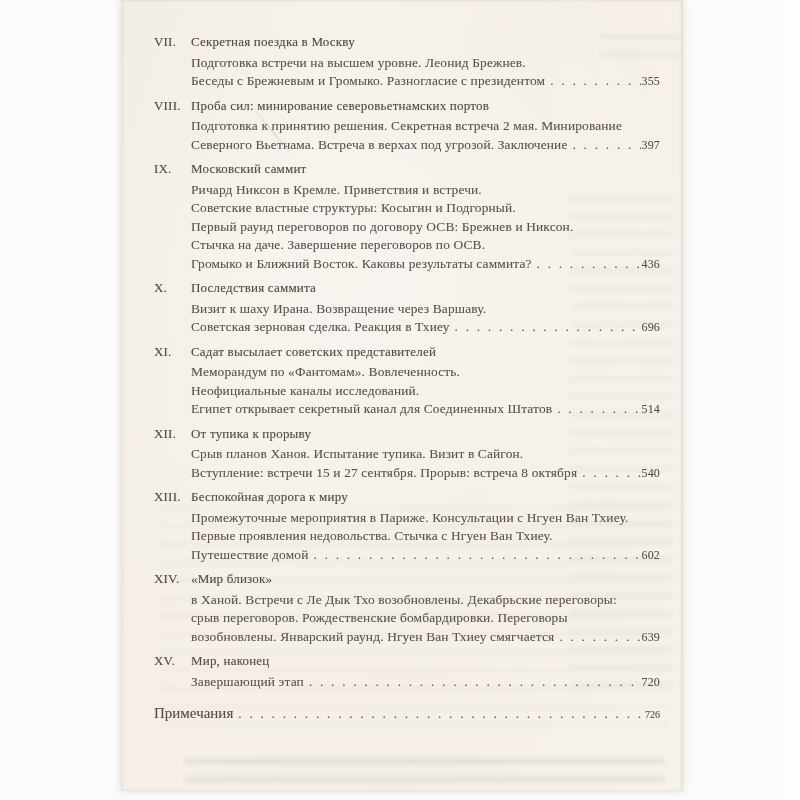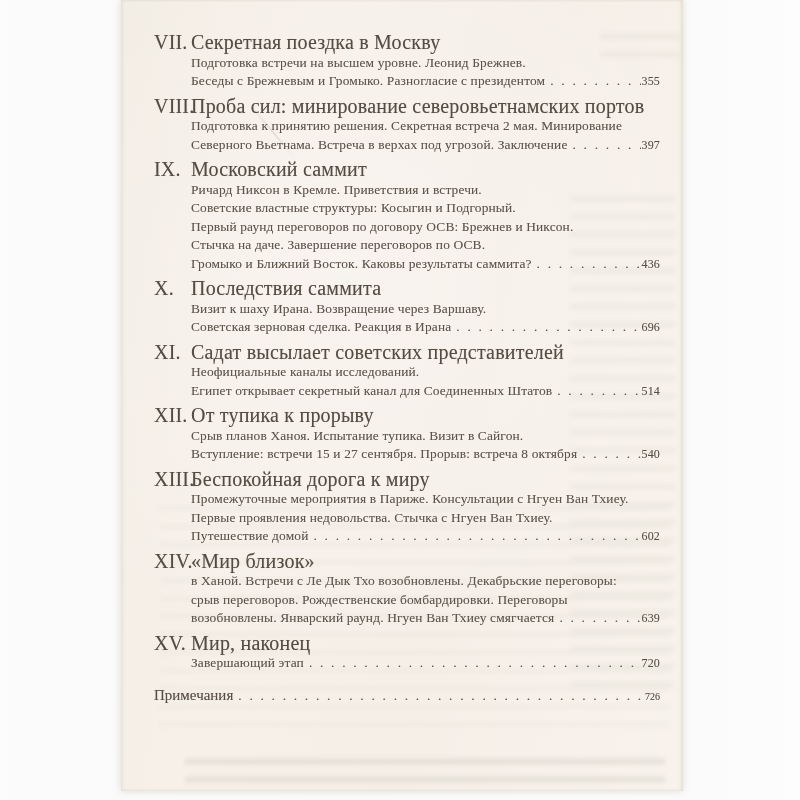--- a/index.html
+++ b/index.html
@@ -46,21 +46,21 @@
 
   .content {
     position: absolute; left: 0; top: 0; right: 0;
     padding: 33px 23px 0 33px;
     color: #5a5249;
     filter: blur(0.3px);
   }
   .entry { margin-bottom: 6px; }
   .head {
     display: flex;
-    font-size: 20px;
+    font-size: 13px;
     line-height: 18.5px;
     color: #544c43;
     letter-spacing: 0.2px;
     margin-bottom: 2px;
     text-shadow: 0 0 0.7px rgba(84,76,67,0.35);
   }
   .numeral { width: 37px; flex: none; }
   .title { flex: none; white-space: nowrap; }
   .sub {
     margin-left: 37px;
@@ -151,33 +151,34 @@
   </div>
 
   <div class="entry">
     <div class="head">
       <span class="numeral">X.</span>
       <span class="title">Последствия саммита</span>
     </div>
     <div class="sub">
             <div class="line">Визит к шаху Ирана. Возвращение через Варшаву.</div>
             <div class="line last">
-              <span class="t">Советская зерновая сделка. Реакция в Ирана</span>
+              <span class="t">Советская зерновая сделка. Реакция в Тхиеу</span>
               <span class="dots">. . . . . . . . . . . . . . . . . . . . . . . . . . . . . . . . . . . . . . . . . . . . . . . . . . . . . . . . . . . . . . . . . . . . . . . . . . . . . . . . . . . . . . . . . . </span>
               <span class="pg">696</span>
             </div>
           </div>
   </div>
 
   <div class="entry">
     <div class="head">
       <span class="numeral">XI.</span>
       <span class="title">Садат высылает советских представителей</span>
     </div>
     <div class="sub">
+            <div class="line">Меморандум по «Фантомам». Вовлеченность.</div>
             <div class="line">Неофициальные каналы исследований.</div>
             <div class="line last">
               <span class="t">Египет открывает секретный канал для Соединенных Штатов</span>
               <span class="dots">. . . . . . . . . . . . . . . . . . . . . . . . . . . . . . . . . . . . . . . . . . . . . . . . . . . . . . . . . . . . . . . . . . . . . . . . . . . . . . . . . . . . . . . . . . </span>
               <span class="pg">514</span>
             </div>
           </div>
   </div>
 
   <div class="entry">

